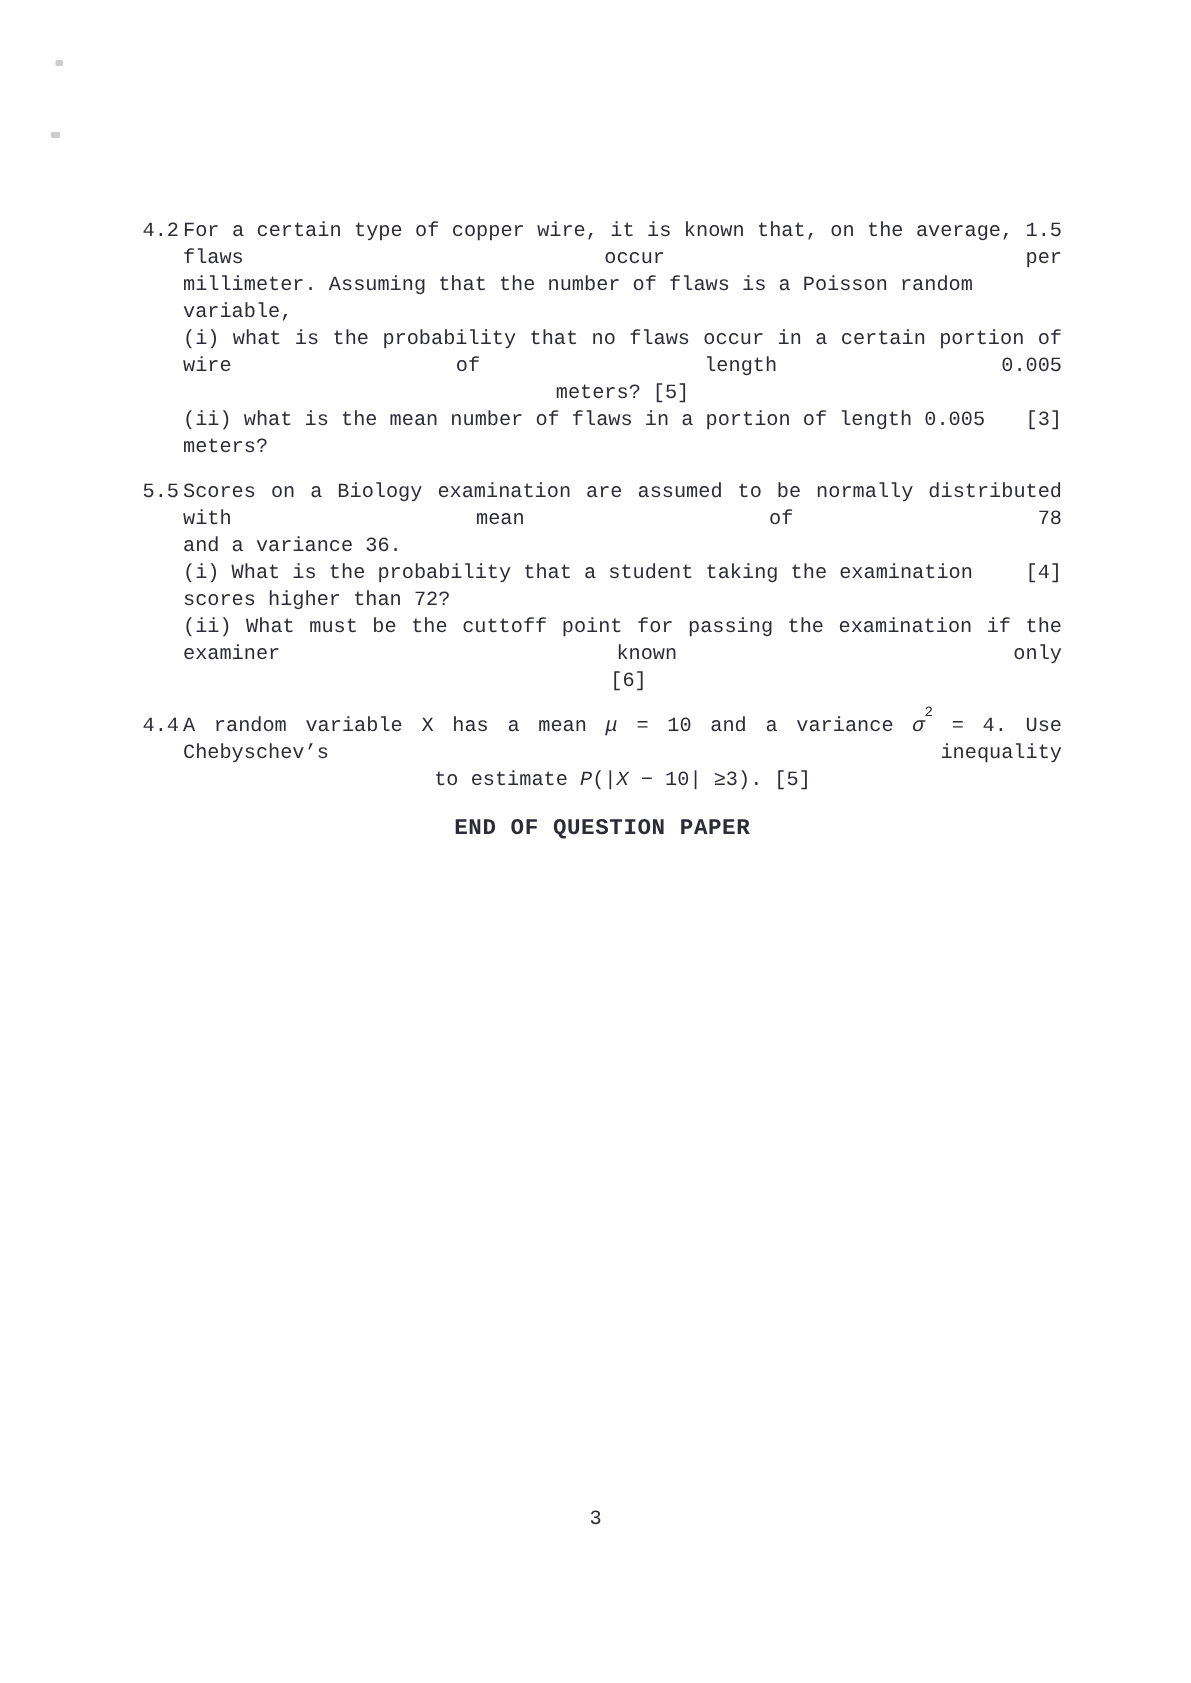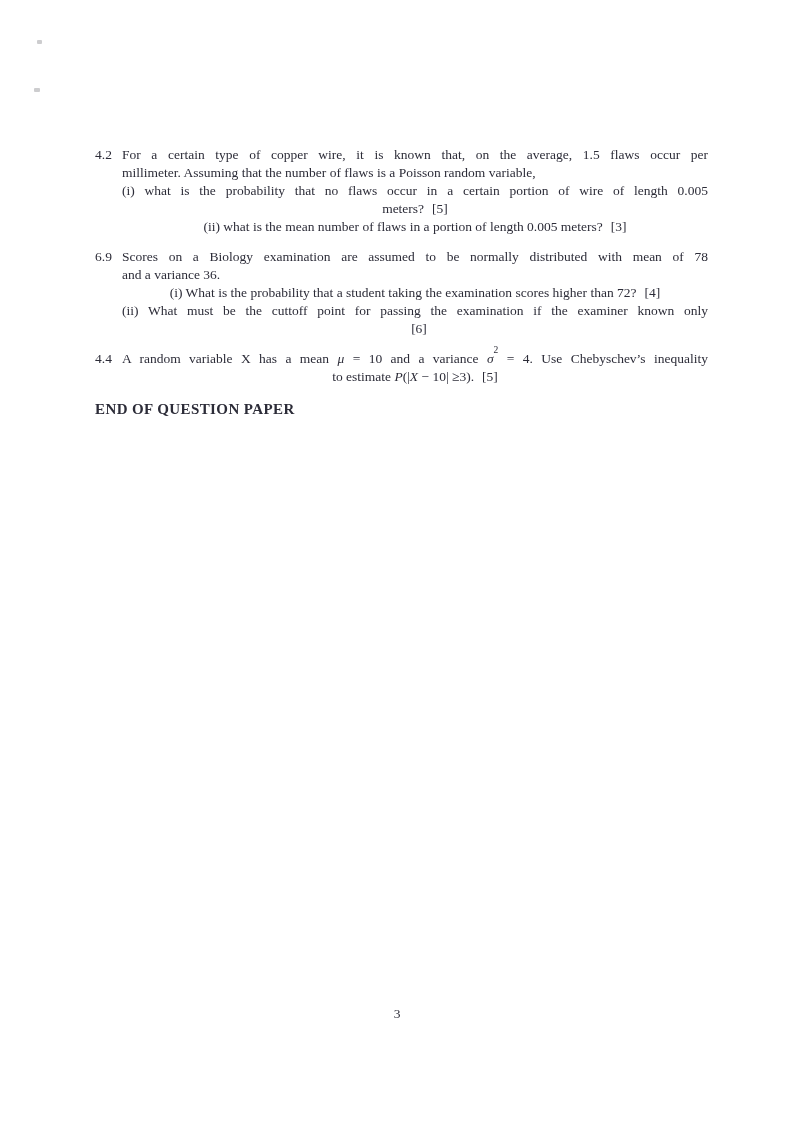--- a/index.html
+++ b/index.html
@@ -1,21 +1,21 @@
 <!DOCTYPE html>
 <html><head>
 <meta charset="utf-8">
 <style>
   html, body { margin: 0; padding: 0; background: #ffffff; }
   .page {
     position: relative;
     width: 794px;
     height: 1122px;
     background: #ffffff;
-    font-family: Liberation Serif, serif;
+    font-family: Liberation Mono, monospace;
     color: #2c2c38;
     overflow: hidden;
   }
   .speck {
     position: absolute;
     background: #cdcdcf;
     border-radius: 1px;
   }
   .speck1 { left: 37px; top: 40px; width: 5px; height: 4px; }
   .speck2 { left: 34px; top: 88px; width: 6px; height: 4px; }
@@ -39,21 +39,21 @@
   .mark { white-space: pre; margin-left: 8px; }
   .it { font-style: italic; }
   sup.exp {
     font-size: 9.5px;
     line-height: 0;
     position: relative;
     top: -4.5px;
   }
   .end-title {
     margin-top: 14px;
-    text-align: left;
+    text-align: center;
     font-weight: bold;
     font-size: 15px;
     letter-spacing: 0.4px;
     line-height: 18px;
   }
   .page-number {
     position: absolute;
     top: 1005px;
     left: 0;
     width: 100%;
@@ -83,21 +83,21 @@
           <span class="mark">[5]</span>
         </div>
         <div class="line marked">
           <span>(ii) what is the mean number of flaws in a portion of length 0.005 meters?</span>
           <span class="mark">[3]</span>
         </div>
       </div>
     </div>
 
     <div class="question">
-      <div class="qnum">6.9</div>
+      <div class="qnum">5.5</div>
       <div class="qbody">
         <div class="line just">Scores on a Biology examination are assumed to be normally distributed with mean of 78</div>
         <div class="line">and a variance 36.</div>
         <div class="line marked">
           <span>(i) What is the probability that a student taking the examination scores higher than 72?</span>
           <span class="mark">[4]</span>
         </div>
         <div class="line just">(ii) What must be the cuttoff point for passing the examination if the examiner known only</div>
         <div class="line marked">
           <span class="mark">[6]</span>

